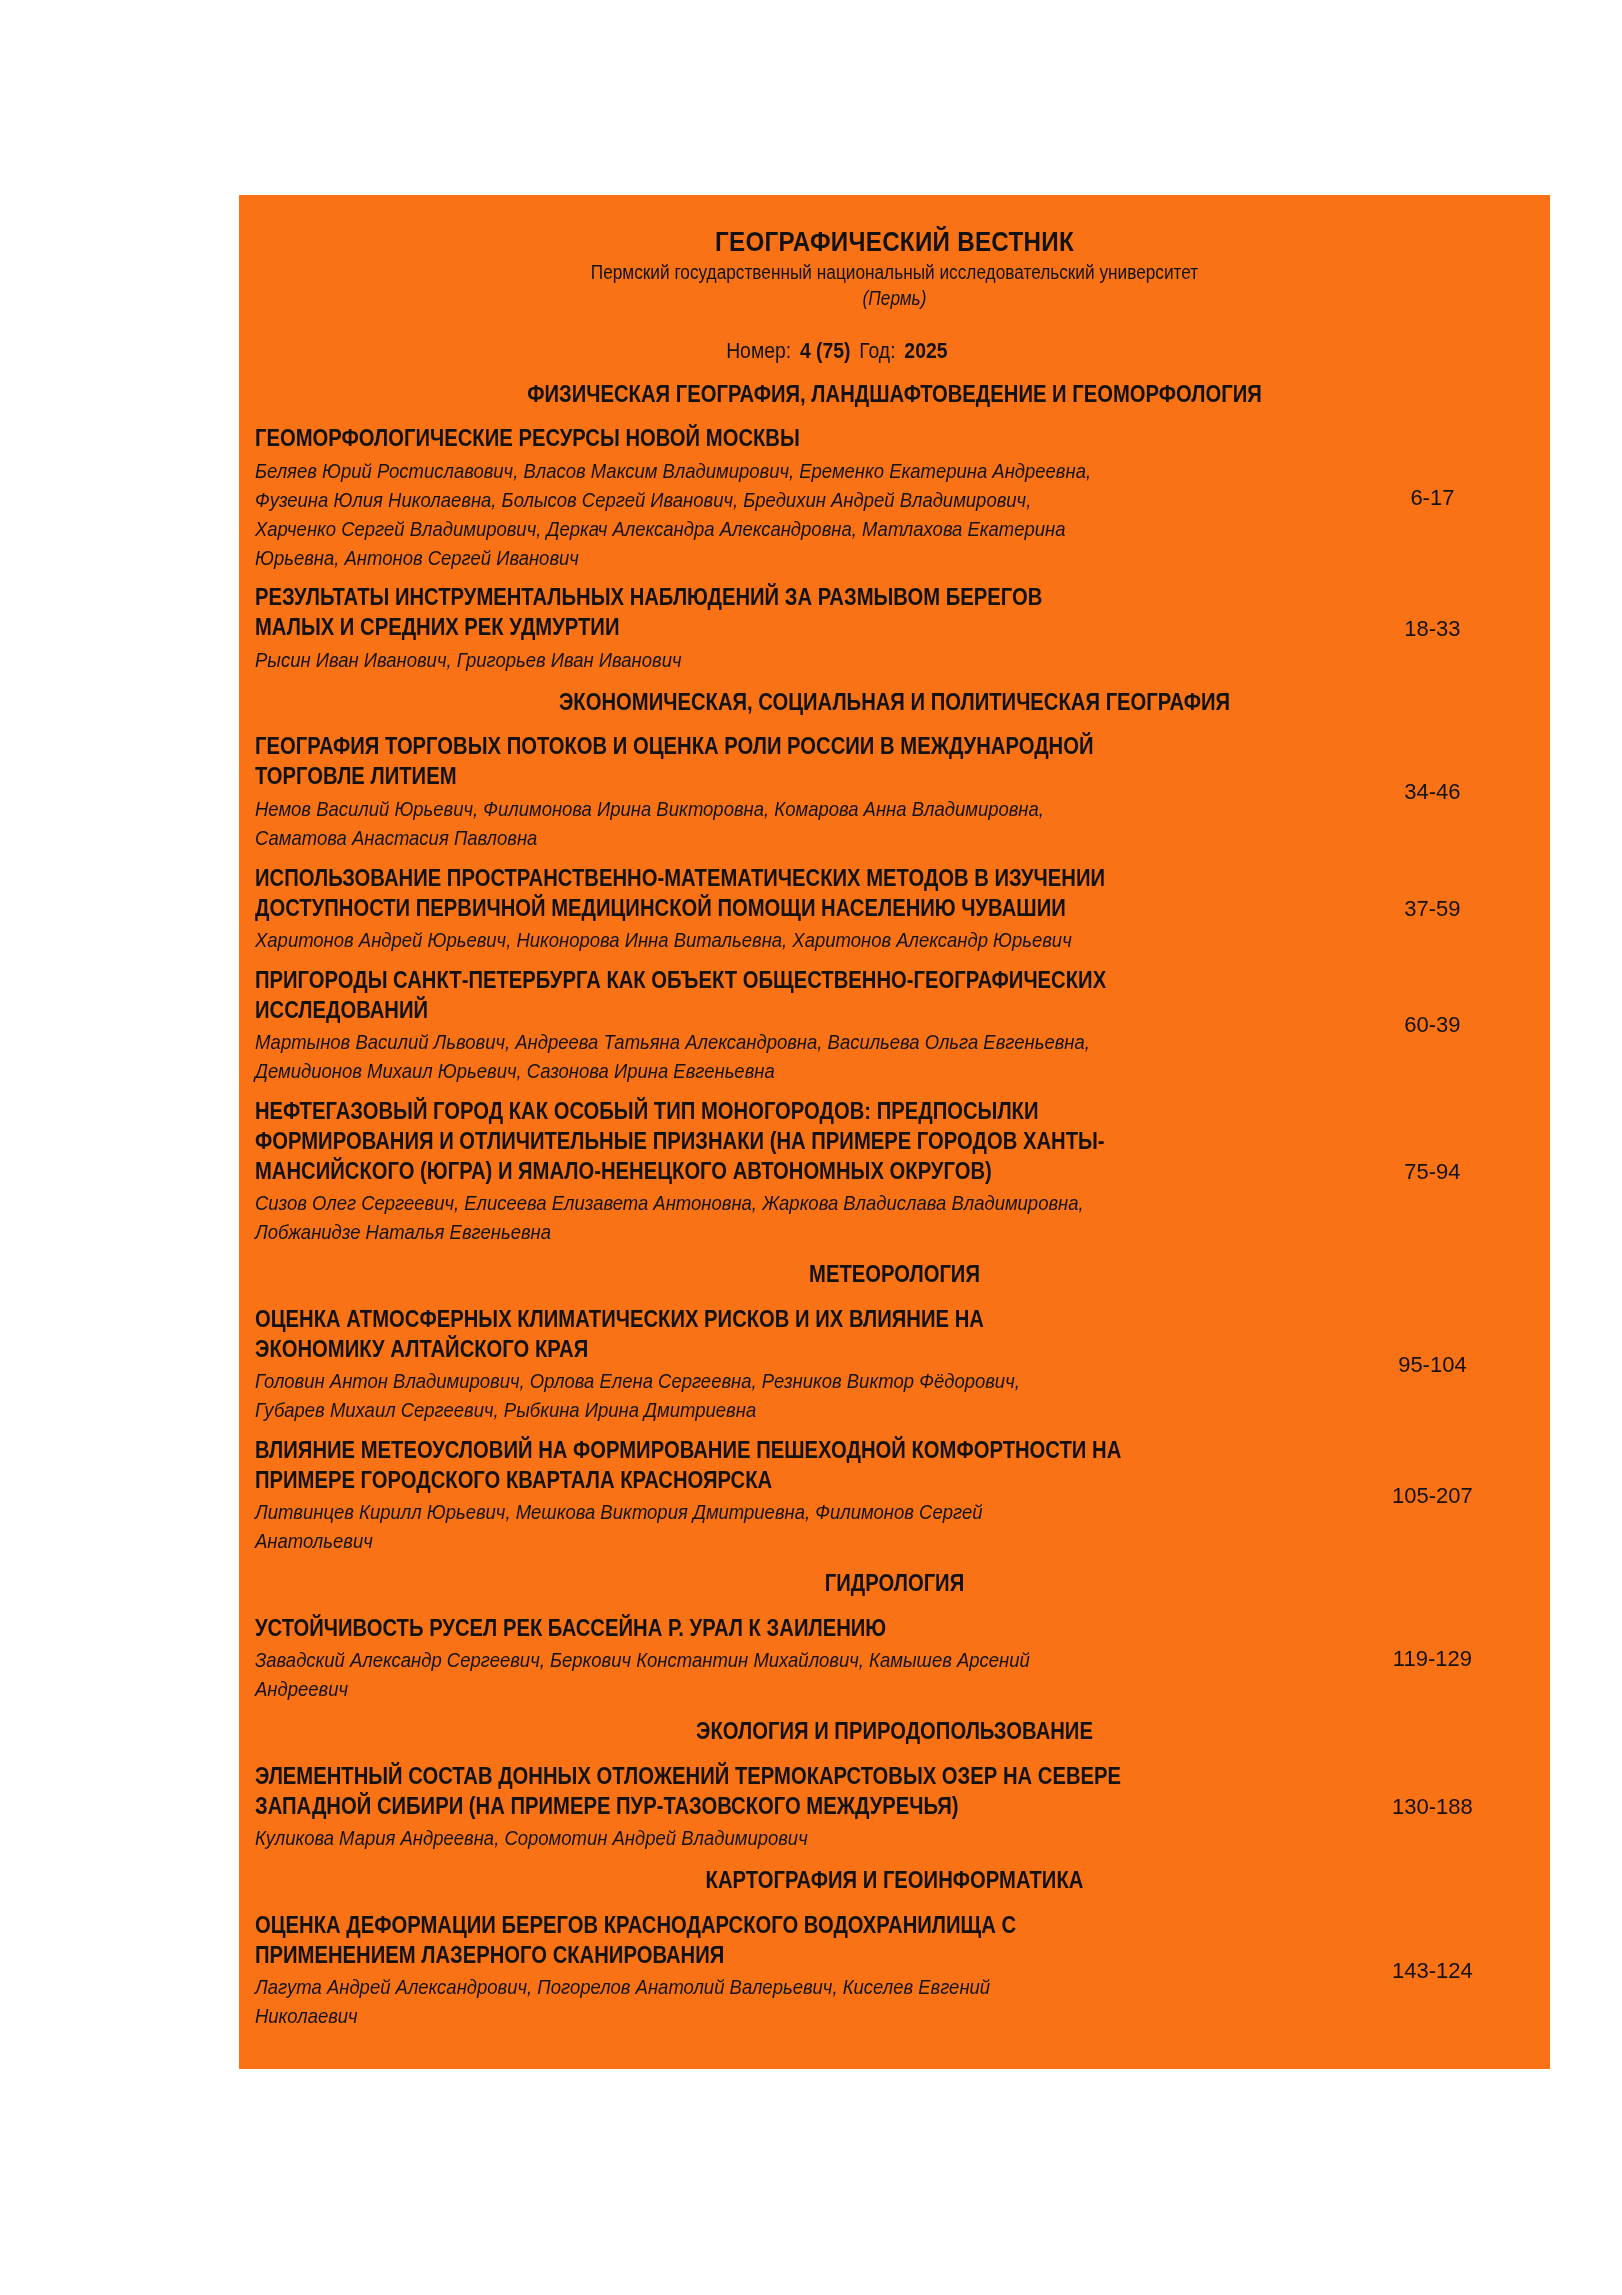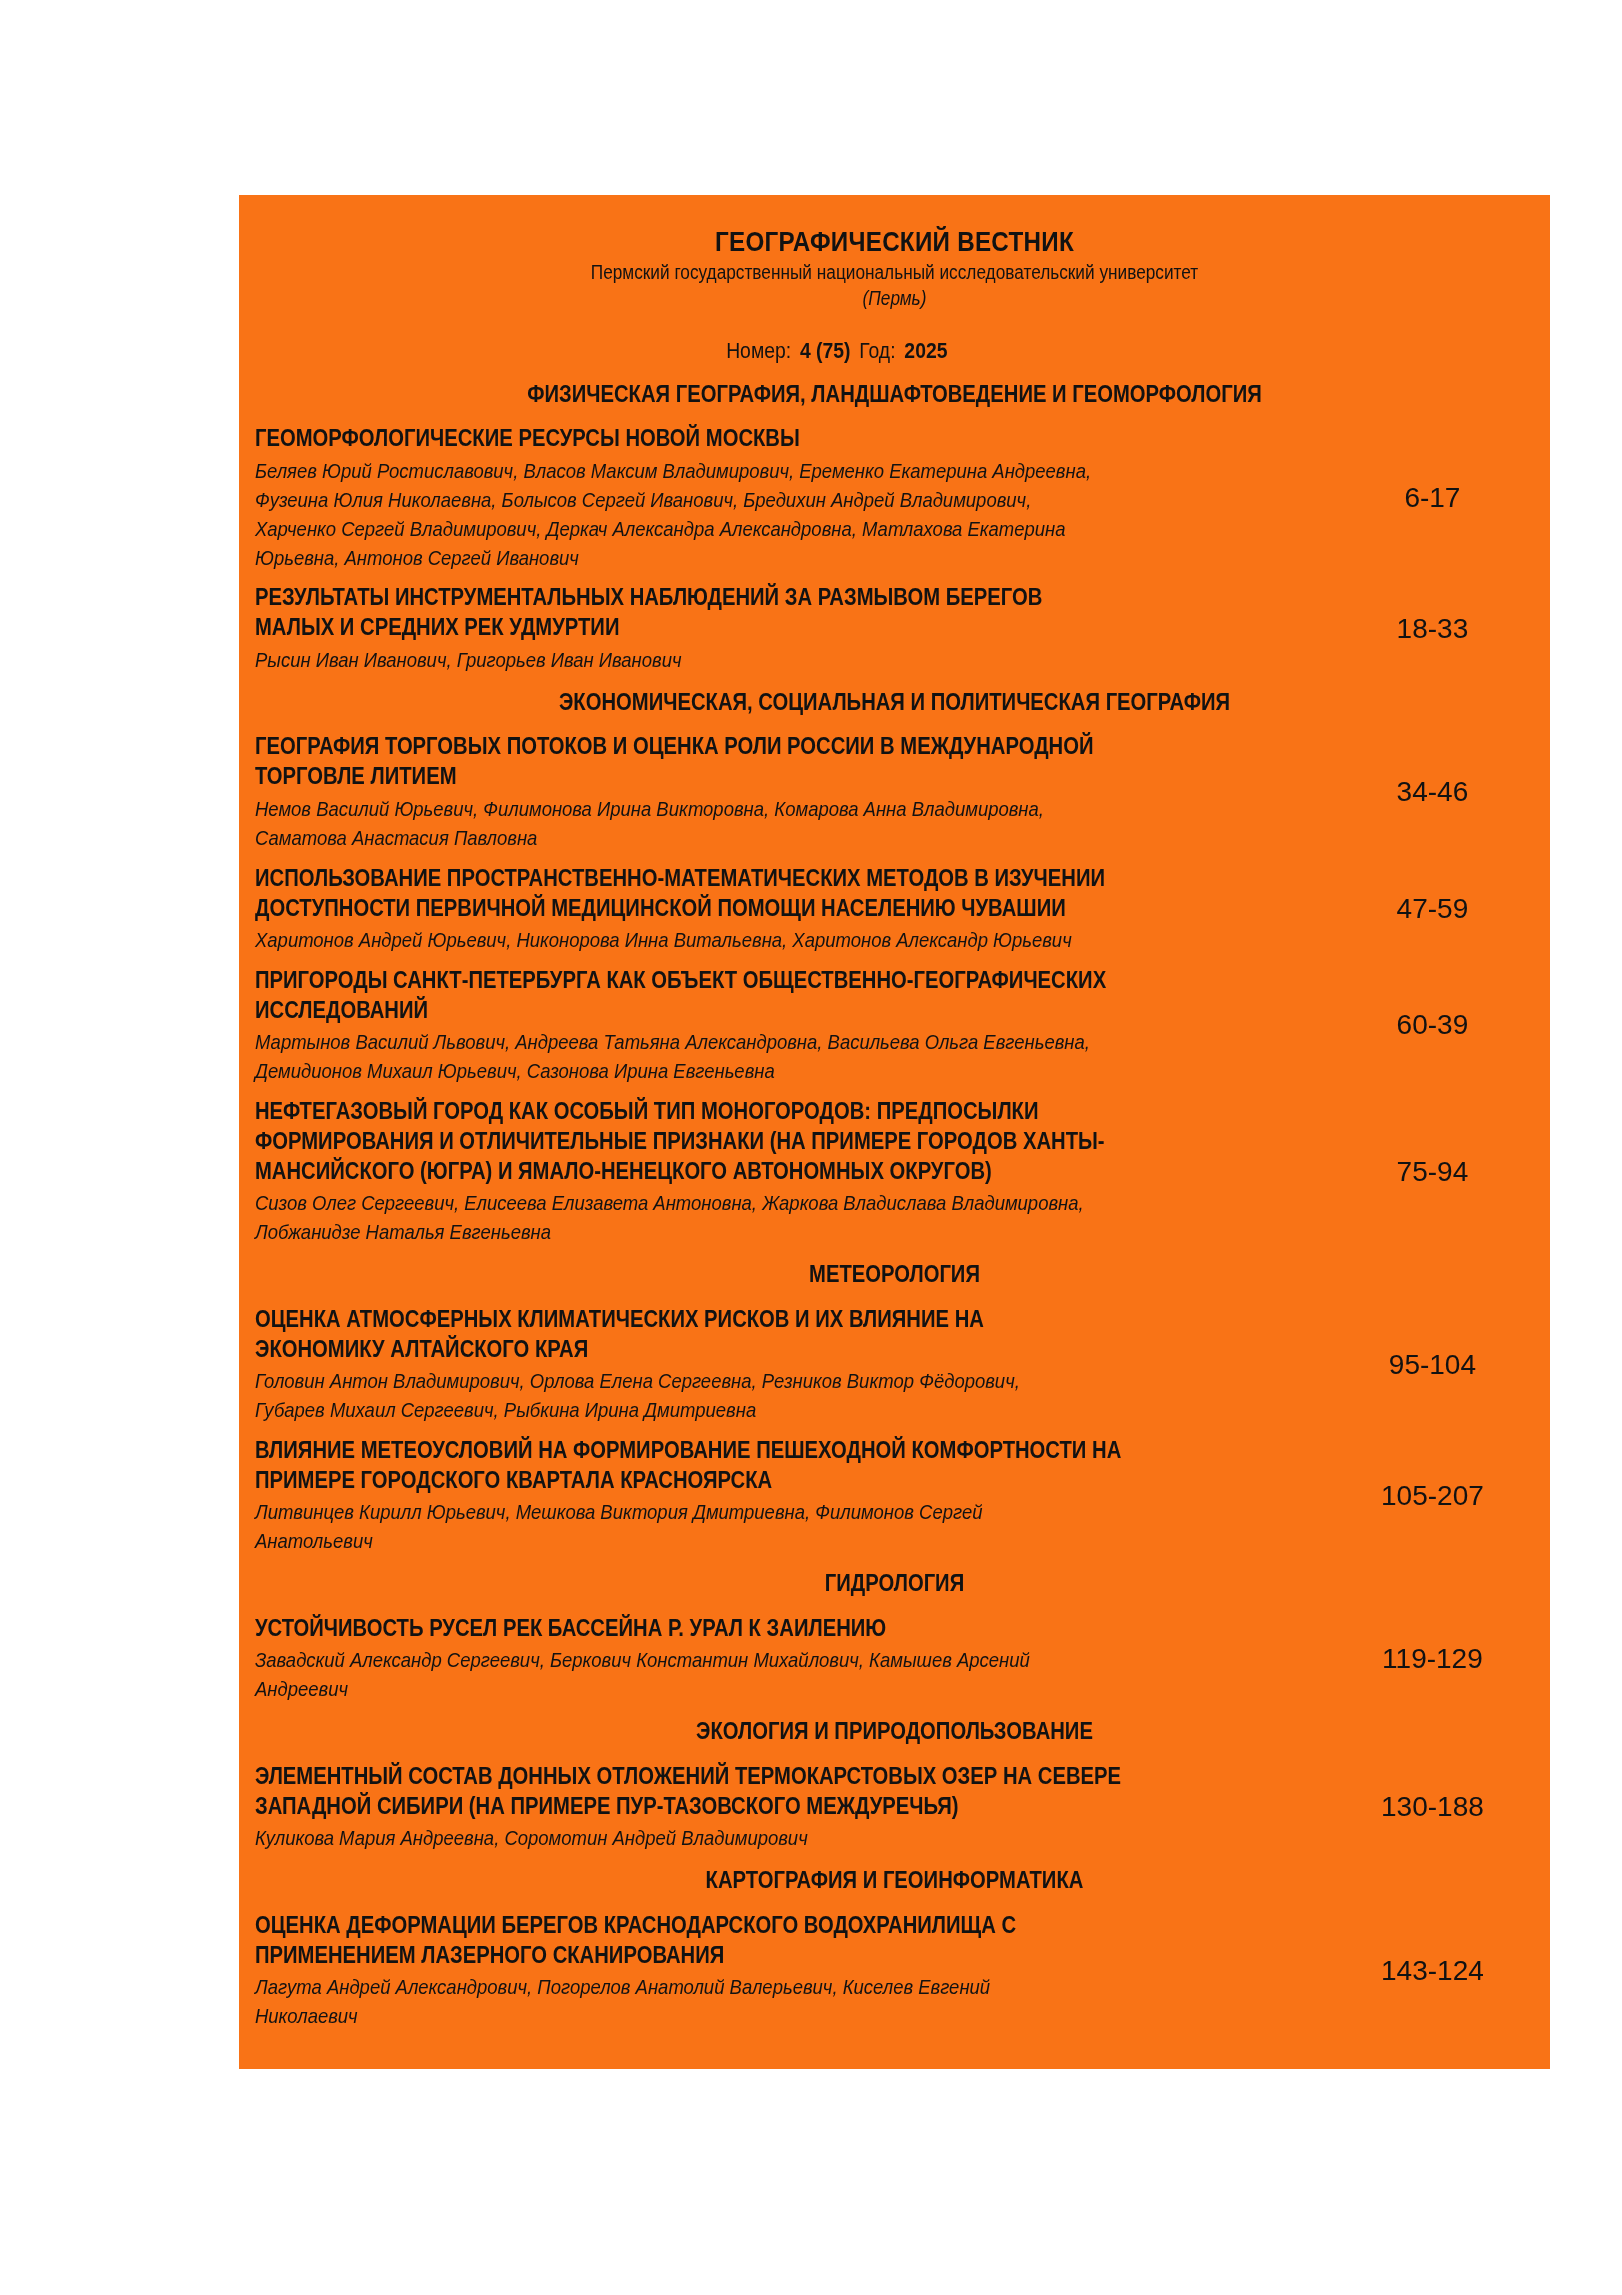--- a/index.html
+++ b/index.html
@@ -47,21 +47,21 @@
   .a-title {
     font-size: 23px; font-weight: bold; line-height: 30px;
     white-space: pre-line;
   }
   .a-authors {
     font-size: 21px; font-style: italic; line-height: 29px;
     white-space: pre-line; margin-top: 2.6px;
   }
   .entry-pages {
     margin-left: auto; width: 196px; flex: none;
-    text-align: center; font-size: 28px; line-height: 29px;
+    text-align: center; font-size: 22px; line-height: 29px;
   }
 </style>
 </head>
 <body>
 
 <div class="panel">
 
   <div class="hline journal-title cxc">ГЕОГРАФИЧЕСКИЙ ВЕСТНИК</div>
   <div class="hline university cxc">Пермский государственный национальный исследовательский университет</div>
   <div class="hline city cxc">(Пермь)</div>
@@ -106,21 +106,21 @@
     </div>
     <div class="entry-pages">34-46</div>
   </div>
 
   <div class="entry">
     <div class="entry-main">
       <div class="a-title cxl">ИСПОЛЬЗОВАНИЕ ПРОСТРАНСТВЕННО-МАТЕМАТИЧЕСКИХ МЕТОДОВ В ИЗУЧЕНИИ
 ДОСТУПНОСТИ ПЕРВИЧНОЙ МЕДИЦИНСКОЙ ПОМОЩИ НАСЕЛЕНИЮ ЧУВАШИИ</div>
       <div class="a-authors cxl">Харитонов Андрей Юрьевич, Никонорова Инна Витальевна, Харитонов Александр Юрьевич</div>
     </div>
-    <div class="entry-pages">47-59</div>
+    <div class="entry-pages">37-59</div>
   </div>
 
   <div class="entry">
     <div class="entry-main">
       <div class="a-title cxl">ПРИГОРОДЫ САНКТ-ПЕТЕРБУРГА КАК ОБЪЕКТ ОБЩЕСТВЕННО-ГЕОГРАФИЧЕСКИХ
 ИССЛЕДОВАНИЙ</div>
       <div class="a-authors cxl">Мартынов Василий Львович, Андреева Татьяна Александровна, Васильева Ольга Евгеньевна,
 Демидионов Михаил Юрьевич, Сазонова Ирина Евгеньевна</div>
     </div>
     <div class="entry-pages">60-39</div>

